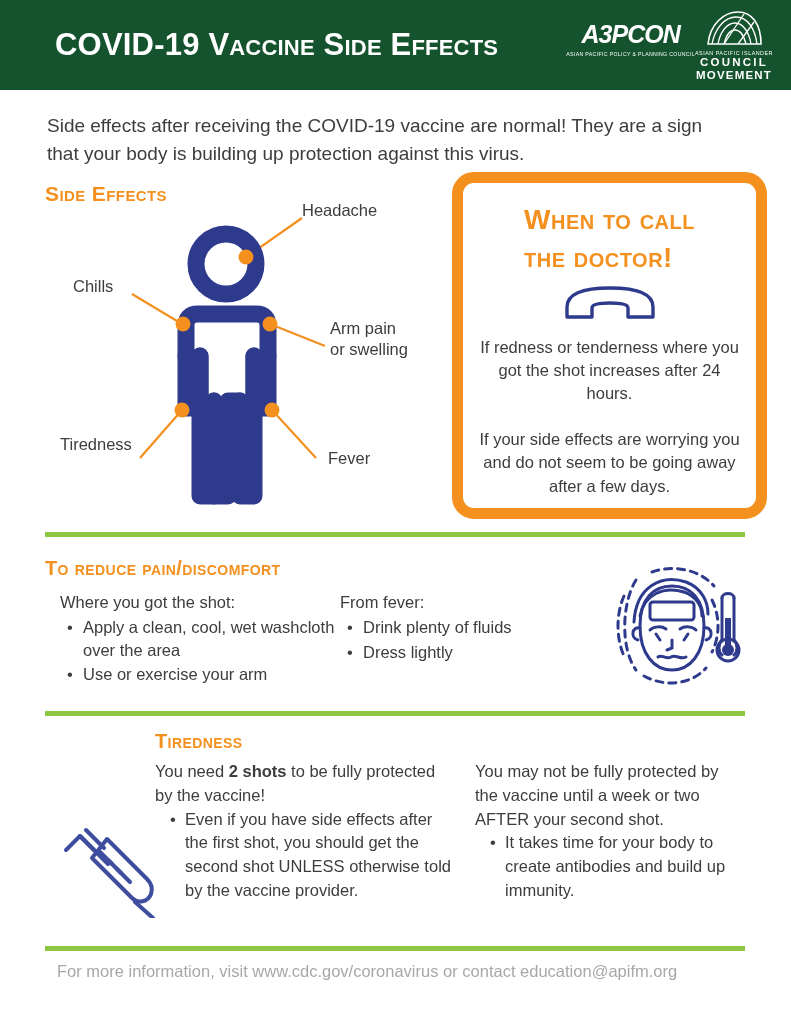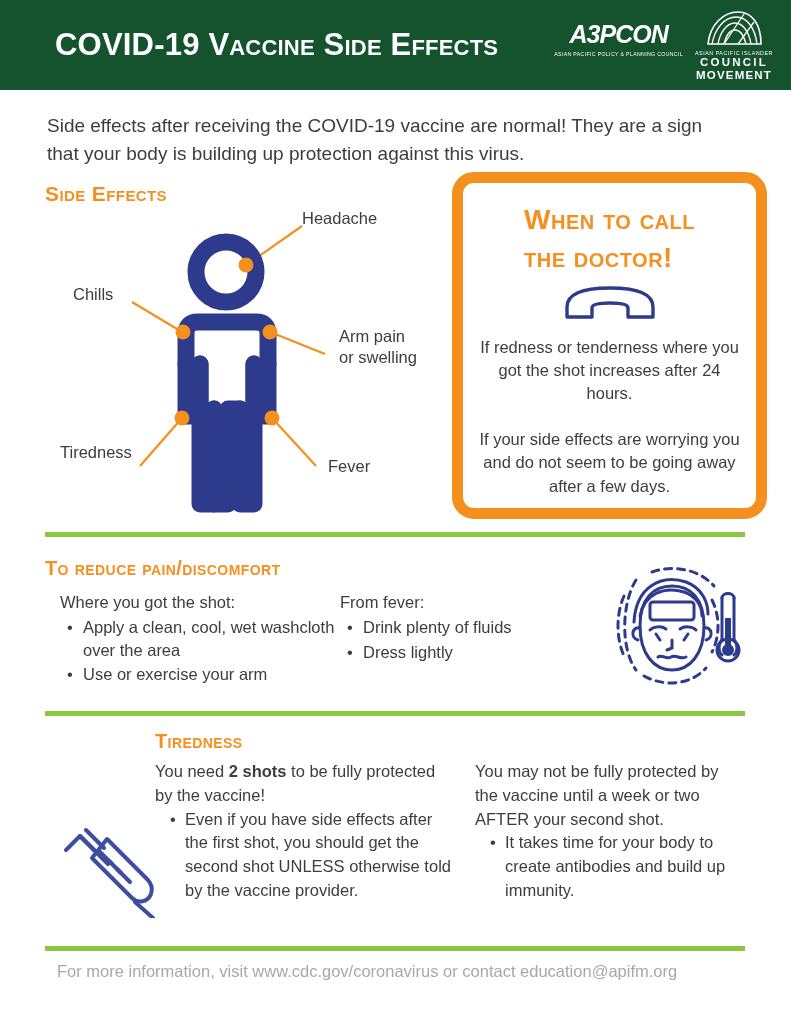--- a/index.html
+++ b/index.html
@@ -22,21 +22,21 @@
     font-size:31px;
     font-weight:bold;
     letter-spacing:.2px;
     margin-left:55px;
     white-space:nowrap;
     font-variant:small-caps;
     text-transform:none;
   }
   .header-logos{
     position:absolute;right:18px;top:10px;
-    display:flex;align-items:flex-start;gap:12px;
+    display:flex;align-items:flex-start;gap:0;
   }
   .logo-a3pcon{display:flex;flex-direction:column;align-items:center;padding-top:12px;}
   .logo-a3pcon .wordmark{
     color:#fff;font-size:25px;font-weight:bold;font-style:italic;
     letter-spacing:-1px;line-height:1;
   }
   .logo-a3pcon .tagline{
     color:#fff;font-size:5.2px;letter-spacing:.35px;margin-top:4px;white-space:nowrap;
   }
   .logo-apifm{display:flex;flex-direction:column;align-items:center;}
@@ -52,26 +52,26 @@
   }
 
   
   .oh{
     color:#f4901e;font-weight:bold;font-variant:small-caps;
     letter-spacing:.4px;
   }
 
   
   #side-effects-heading{position:absolute;left:45px;top:182px;font-size:21px;}
-  .figure-wrap{position:absolute;left:40px;top:196px;width:410px;height:320px;margin-top:8px;}
+  .figure-wrap{position:absolute;left:40px;top:196px;width:410px;height:320px;}
   .figure-wrap svg{display:block;}
   .cal{position:absolute;font-size:16.5px;color:#3d3d3d;line-height:1.25;}
   #label-headache{left:262px;top:4px;}
   #label-chills{left:33px;top:80px;}
-  #label-armpain{left:299px;top:122px;}
+  #label-armpain{left:290px;top:122px;}
   #label-tiredness{left:20px;top:238px;}
   #label-fever{left:288px;top:252px;}
 
   
   .doctor-box{
     position:absolute;left:452px;top:172px;width:315px;height:347px;
     box-sizing:border-box;
     border:11px solid #f4901e;border-radius:22px;background:#fff;
     display:flex;flex-direction:column;align-items:center;
   }

